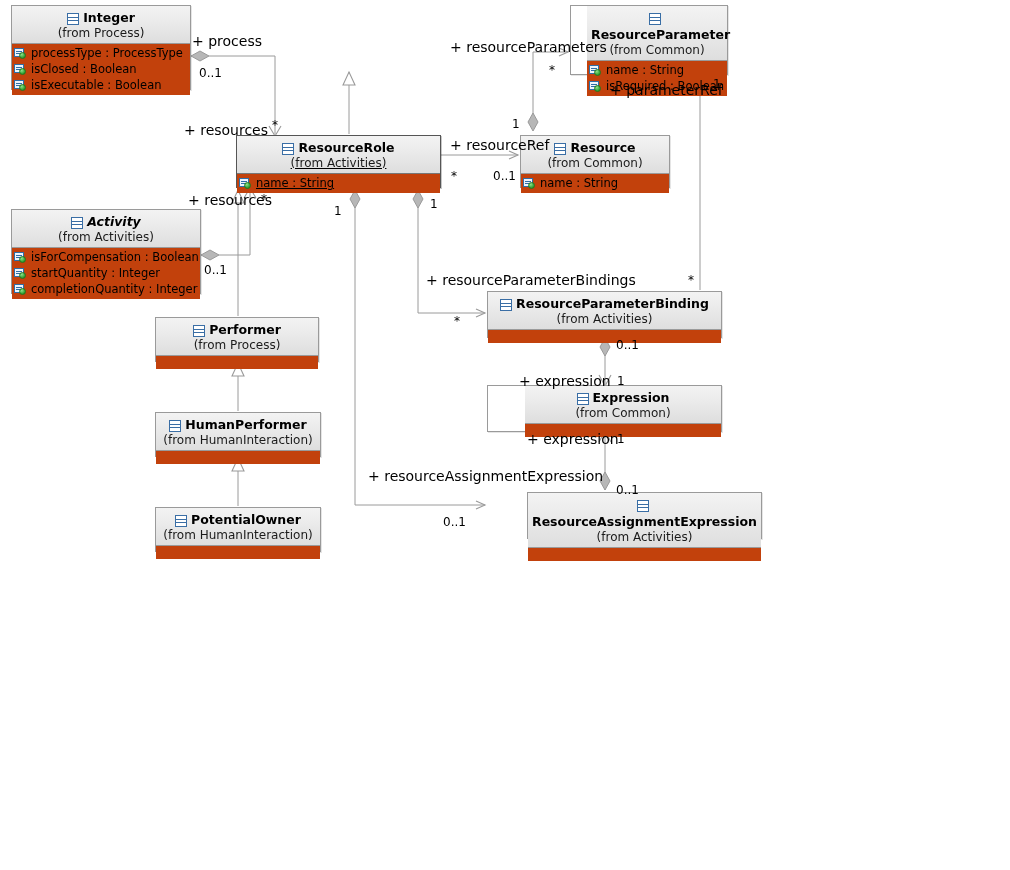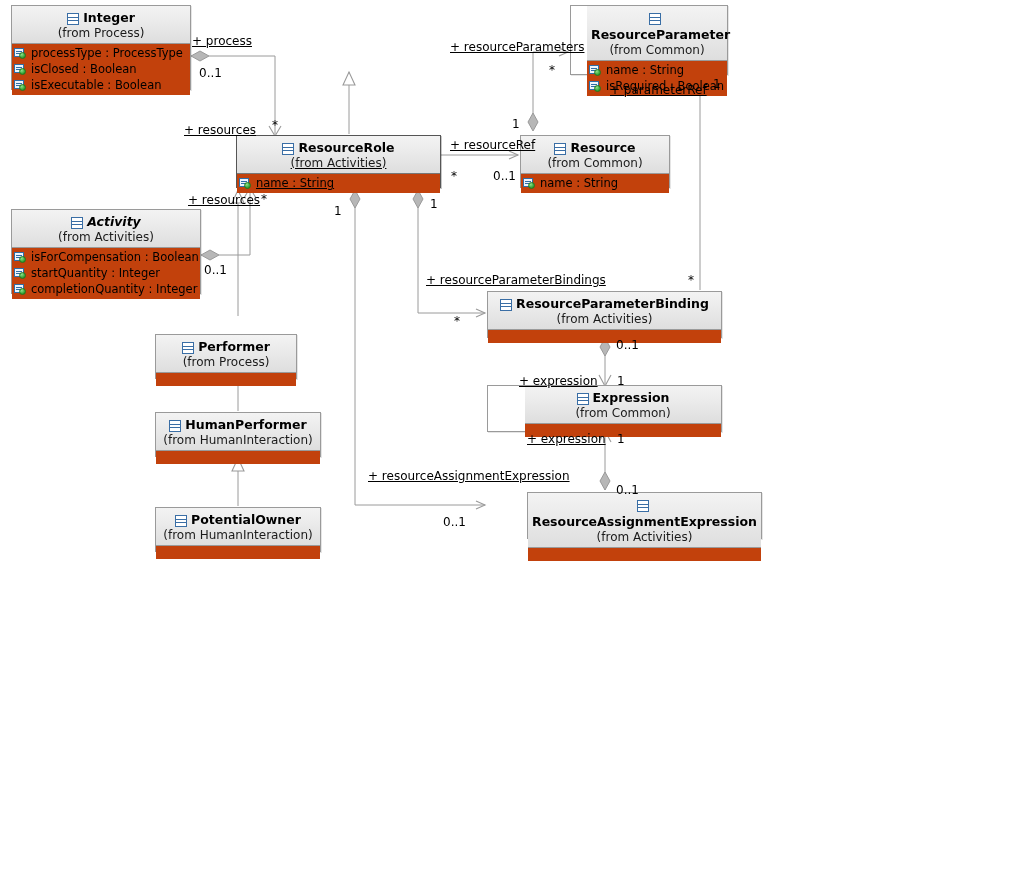--- a/index.html
+++ b/index.html
@@ -150,25 +150,24 @@
     width: 7px; height: 7px;
     border-radius: 50%;
     background: radial-gradient(circle at 35% 30%, #8fe08f 0%, #3aa83a 60%, #1f7a1f 100%);
     border: 1px solid #1f7a1f;
     box-sizing: border-box;
   }
 
   
   .edge-label {
     position: absolute;
-    font-size: 12px;
+    font-size: 14px;
     color: #000000;
     white-space: nowrap;
     line-height: 13px;
-    text-decoration: underline;
   }
   .mult-label {
     position: absolute;
     font-size: 12px;
     color: #000000;
     white-space: nowrap;
     line-height: 13px;
   }
 </style>
 </head>
@@ -374,21 +373,21 @@
   </div>
 
   <div class="uml-class" style="left: 487px; top: 291px; width: 235px; height: 47px;">
     <div class="uml-header">
       <span class="icon-class"><i></i></span><span class="uml-name">ResourceParameterBinding</span>
       <div class="uml-from">(from Activities)</div>
     </div>
     <div class="uml-attrs empty"></div>
   </div>
 
-  <div class="uml-class" style="left: 155px; top: 317px; width: 142px; height: 45px; margin-top: 17px;">
+  <div class="uml-class" style="left: 155px; top: 317px; width: 164px; height: 45px;">
     <div class="uml-header">
       <span class="icon-class"><i></i></span><span class="uml-name">Performer</span>
       <div class="uml-from">(from Process)</div>
     </div>
     <div class="uml-attrs empty"></div>
   </div>
 
   <div class="uml-class" style="left: 487px; top: 385px; width: 235px; height: 47px; padding-left: 37px;">
     <div class="uml-header">
       <span class="icon-class"><i></i></span><span class="uml-name">Expression</span>

